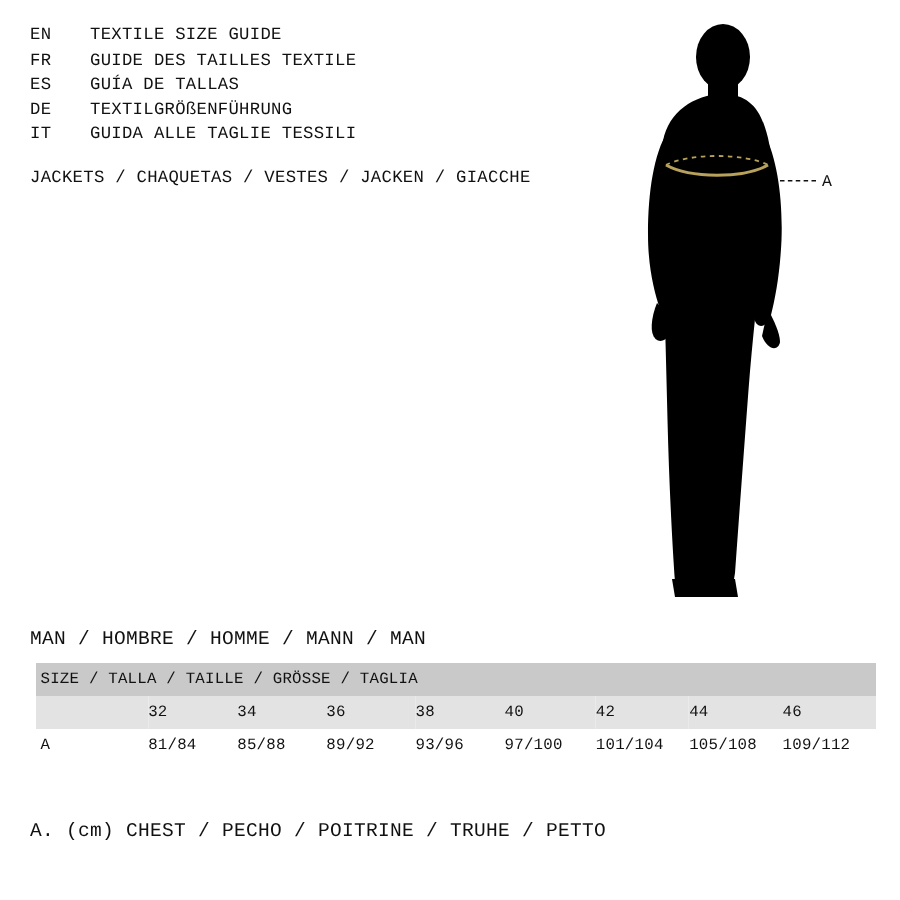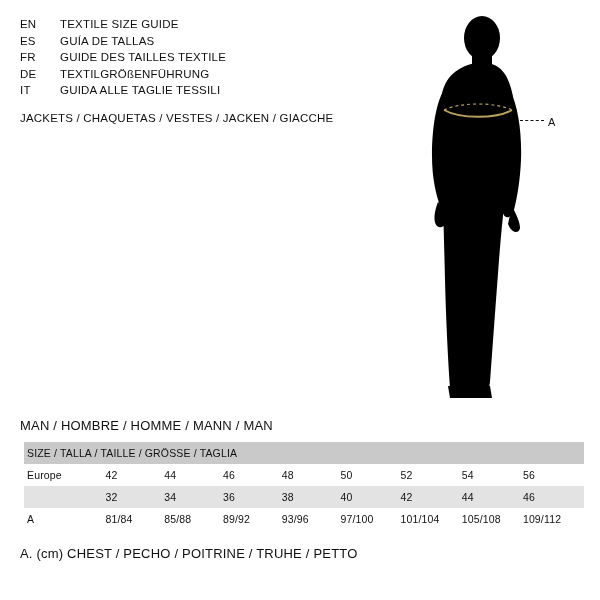--- a/index.html
+++ b/index.html
@@ -13,20 +13,21 @@
     font-family: "Liberation Sans", sans-serif;
     color: #1a1a1a;
     overflow: hidden;
     position: relative;
   }
   .page {
     position: relative;
     width: 544px;
     height: 600px;
     box-sizing: border-box;
+    font-family: Liberation Mono, monospace;
   }
 
   
   .lang-block {
     position: absolute;
     top: 16px;
     left: 20px;
     width: 360px;
   }
   .lang-row {
@@ -145,26 +146,26 @@
 <body>
 
 <div class="page">
 
   <div class="lang-block">
     <div class="lang-row">
       <span class="lang-code">EN</span>
       <span class="lang-text">TEXTILE SIZE GUIDE</span>
     </div>
     <div class="lang-row">
+      <span class="lang-code">FR</span>
+      <span class="lang-text">GUIDE DES TAILLES TEXTILE</span>
+    </div>
+    <div class="lang-row">
       <span class="lang-code">ES</span>
       <span class="lang-text">GUÍA DE TALLAS</span>
-    </div>
-    <div class="lang-row">
-      <span class="lang-code">FR</span>
-      <span class="lang-text">GUIDE DES TAILLES TEXTILE</span>
     </div>
     <div class="lang-row">
       <span class="lang-code">DE</span>
       <span class="lang-text">TEXTILGRÖßENFÜHRUNG</span>
     </div>
     <div class="lang-row">
       <span class="lang-code">IT</span>
       <span class="lang-text">GUIDA ALLE TAGLIE TESSILI</span>
     </div>
   </div>
@@ -221,31 +222,20 @@
   </div>
 
   <div class="table-title">MAN / HOMBRE / HOMME / MANN / MAN</div>
 
   <table class="size-table">
     <tbody>
       <tr class="row-head">
         <td class="col-label" colspan="9">SIZE / TALLA / TAILLE / GRÖSSE / TAGLIA</td>
       </tr>
 
-      <tr class="row-plain">
-        <td class="col-label">Europe</td>
-        <td class="cell">42</td>
-        <td class="cell">44</td>
-        <td class="cell">46</td>
-        <td class="cell">48</td>
-        <td class="cell">50</td>
-        <td class="cell">52</td>
-        <td class="cell">54</td>
-        <td class="cell">56</td>
-      </tr>
 
 
       <tr class="row-shade">
         <td class="col-label"></td>
         <td class="cell">32</td>
         <td class="cell">34</td>
         <td class="cell">36</td>
         <td class="cell">38</td>
         <td class="cell">40</td>
         <td class="cell">42</td>

